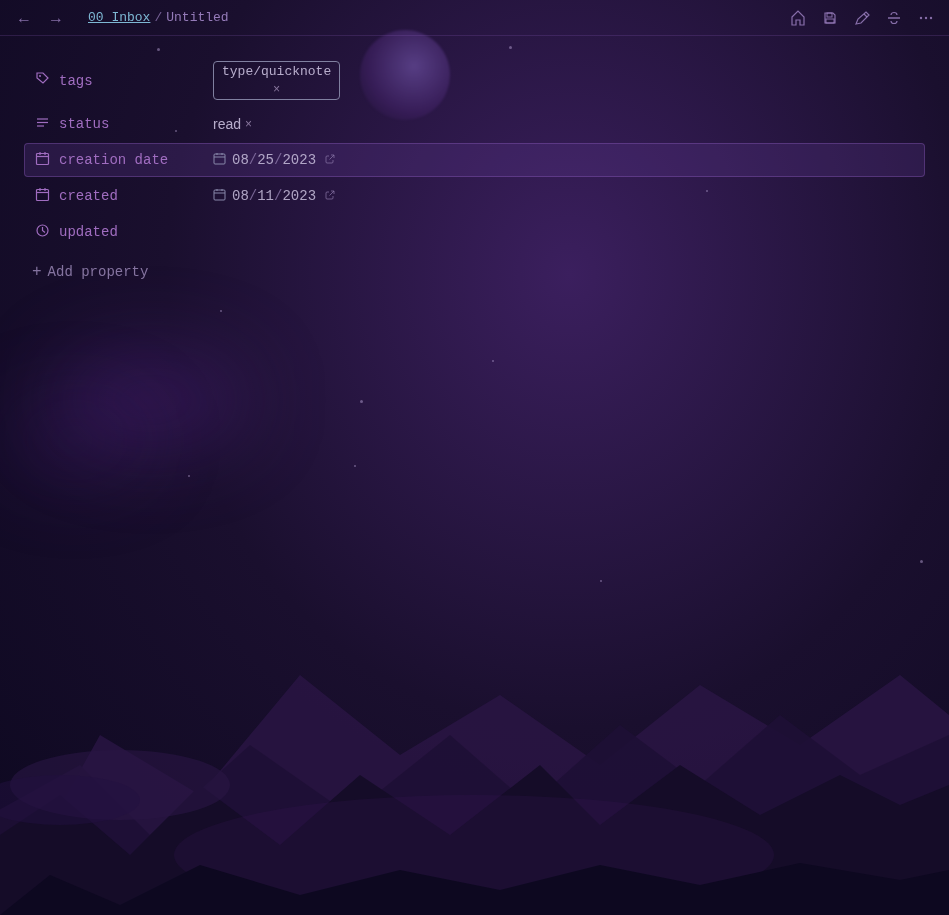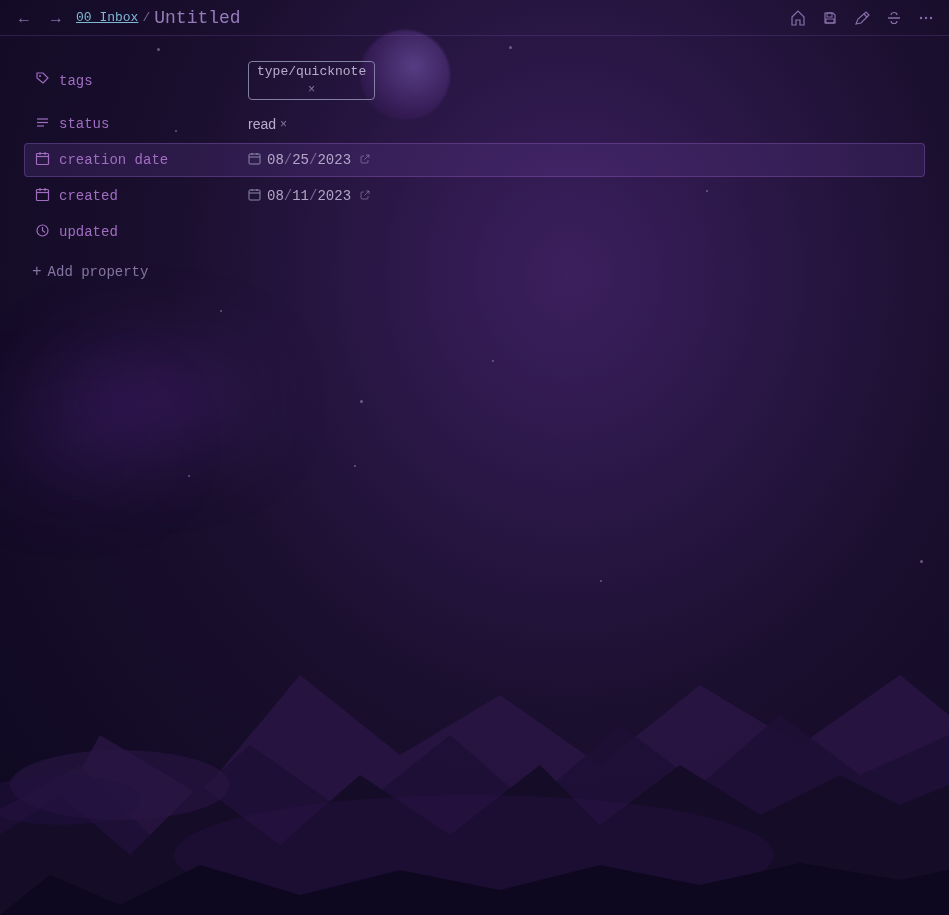--- a/index.html
+++ b/index.html
@@ -93,38 +93,39 @@
       display: flex;
       align-items: center;
     }
 
     .breadcrumb {
       display: flex;
       align-items: center;
       gap: 4px;
       font-size: 13px;
       color: rgba(180,150,220,0.8);
+      margin-left: 12px;
     }
 
     .breadcrumb-link {
       color: #7eb8d4;
       text-decoration: underline;
       cursor: pointer;
       font-family: 'Courier New', monospace;
       font-size: 13px;
     }
 
     .breadcrumb-sep {
       color: rgba(180,150,220,0.6);
     }
 
     .breadcrumb-current {
       color: rgba(180,150,220,0.8);
       font-family: 'Courier New', monospace;
-      font-size: 18px;
+      font-size: 13px;
     }
 
     .toolbar-right {
       display: flex;
       align-items: center;
       gap: 10px;
     }
 
     .toolbar-icon-btn {
       background: none;
@@ -153,21 +154,20 @@
     
     .property-row {
       display: flex;
       align-items: center;
       min-height: 34px;
       border: 1px solid transparent;
       border-radius: 4px;
       padding: 4px 8px;
       margin-bottom: 2px;
       cursor: pointer;
-      gap: 35px;
     }
 
     .property-row.highlighted {
       background: rgba(100,60,150,0.25);
       border-color: rgba(150,100,200,0.4);
     }
 
     .property-label {
       display: flex;
       align-items: center;

